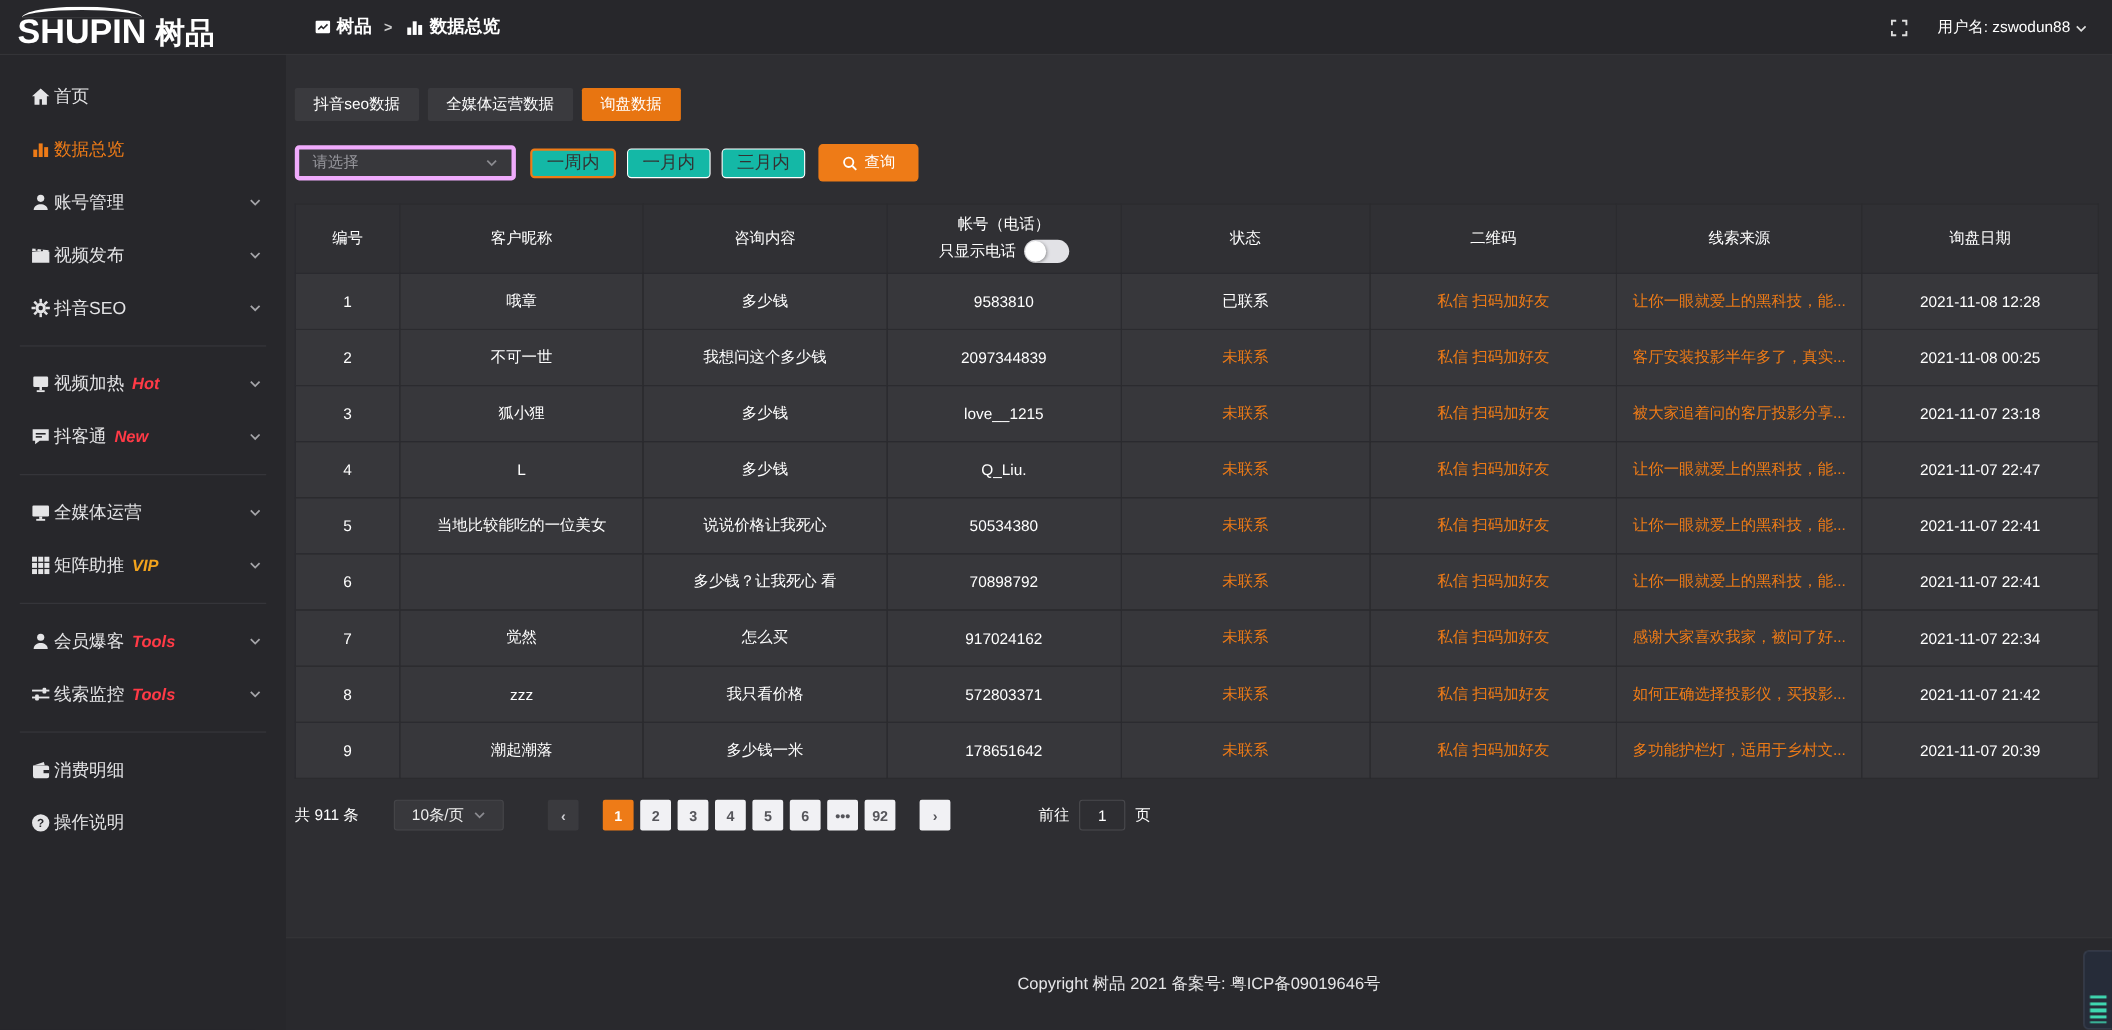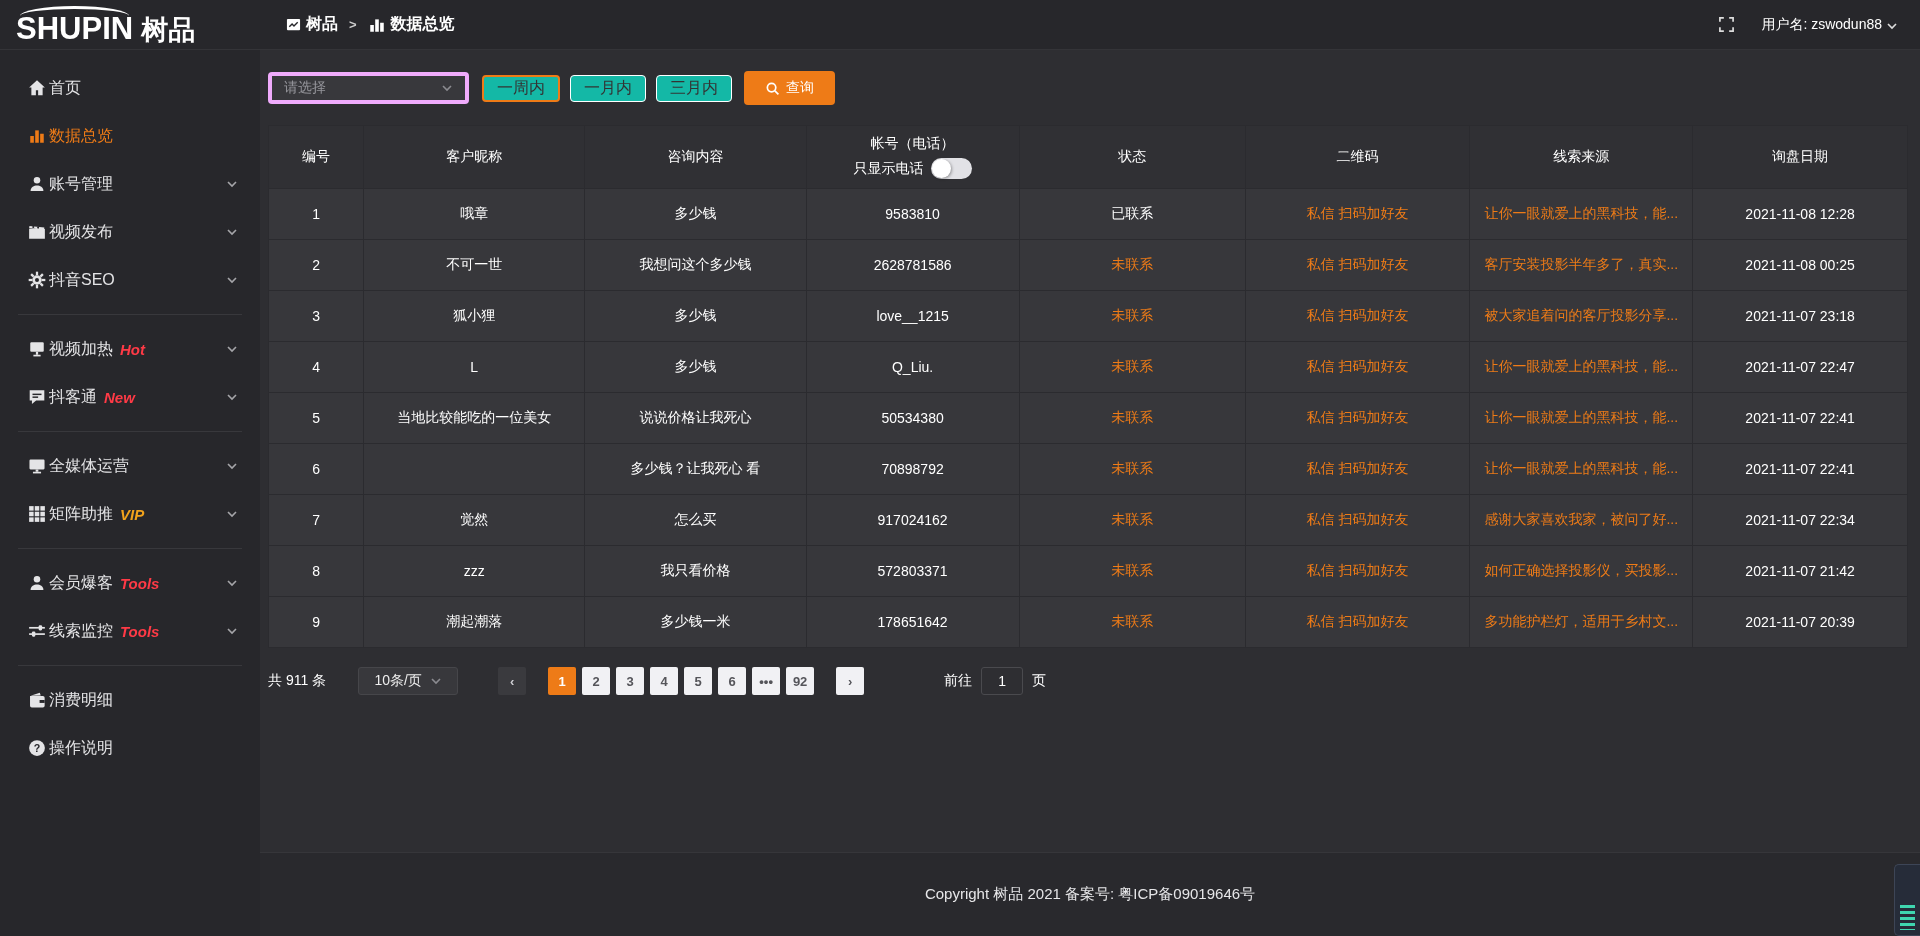--- a/index.html
+++ b/index.html
@@ -15,21 +15,21 @@
   .logo { width:260px; flex:0 0 260px; display:flex; align-items:flex-end; gap:8px; padding-left:16px; }
   .logo-en-wrap { position:relative; padding-top:8px; }
   .logo-arc { position:absolute; top:1px; left:4px; right:4px; height:10px;
               border-top:3px solid #fff; border-radius:50% 50% 0 0 / 100% 100% 0 0; }
   .logo-en { font-size:31px; font-weight:bold; color:#fff; letter-spacing:0px; line-height:1; }
   .logo-cn { font-size:27px; font-weight:bold; color:#fff; line-height:1.05; }
   .breadcrumb { display:flex; align-items:center; gap:9px; margin-left:26px; font-size:16px;
                 font-weight:bold; color:#fff; }
   .bc-item { display:flex; align-items:center; gap:5px; cursor:pointer; }
   .bc-sep { font-size:13px; color:#ccc; font-weight:bold; padding:0 2px; }
-  .header-right { margin-left:auto; display:flex; align-items:center; gap:26px; padding-right:22px; }
+  .header-right { margin-left:auto; display:flex; align-items:flex-end; gap:26px; padding-right:22px; }
   .fullscreen-btn { color:#ddd; cursor:pointer; display:flex; }
   .user-entry { display:flex; align-items:center; gap:4px; color:#fff; font-size:14px; cursor:pointer; }
   .user-entry .chev { display:flex; color:#ddd; margin-top:2px; }
   
   .sidebar { position:fixed; top:50px; left:0; bottom:0; width:260px; background:#27272b;
              padding-top:14px; z-index:10; }
   .side-item { height:48px; display:flex; align-items:center; gap:3px; padding:0 22px 0 27px;
                font-size:16px; color:#e4e4e6; cursor:pointer; }
   .side-item.active { color:#ee7b17; }
   .s-icon { width:19px; display:flex; justify-content:center; }
@@ -340,20 +340,25 @@
           <circle cx="8" cy="8" r="7" fill="currentColor"></circle>
           <text x="8" y="11.4" text-anchor="middle" font-size="9.5" font-weight="bold" fill="#27272b">?</text>
         </svg>
       </span>
       <span>操作说明</span>
     </div>
   </div>
 
 <div class="main">
 
+  <div class="tab-bar">
+      <div class="tab">抖音seo数据</div>
+      <div class="tab">全媒体运营数据</div>
+      <div class="tab active">询盘数据</div>
+    </div>
 
   <div class="filter-row">
     <div class="select">
       <span>请选择</span>
       <span class="chev">
           <svg width="12" height="12" viewBox="0 0 12 12" fill="none" stroke="currentColor" stroke-width="1.6">
             <path d="M2 4l4 4 4-4"></path>
           </svg>
         </span>
     </div>
@@ -410,21 +415,21 @@
           <td>9583810</td>
           <td class="">已联系</td>
           <td class="orange cell-link">私信 扫码加好友</td>
           <td class="orange cell-link">让你一眼就爱上的黑科技，能...</td>
           <td>2021-11-08 12:28</td>
         </tr>
         <tr>
           <td>2</td>
           <td>不可一世</td>
           <td>我想问这个多少钱</td>
-          <td>2628781586</td>
+          <td>2097344839</td>
           <td class="orange">未联系</td>
           <td class="orange cell-link">私信 扫码加好友</td>
           <td class="orange cell-link">客厅安装投影半年多了，真实...</td>
           <td>2021-11-08 00:25</td>
         </tr>
         <tr>
           <td>3</td>
           <td>狐小狸</td>
           <td>多少钱</td>
           <td>love__1215</td>

